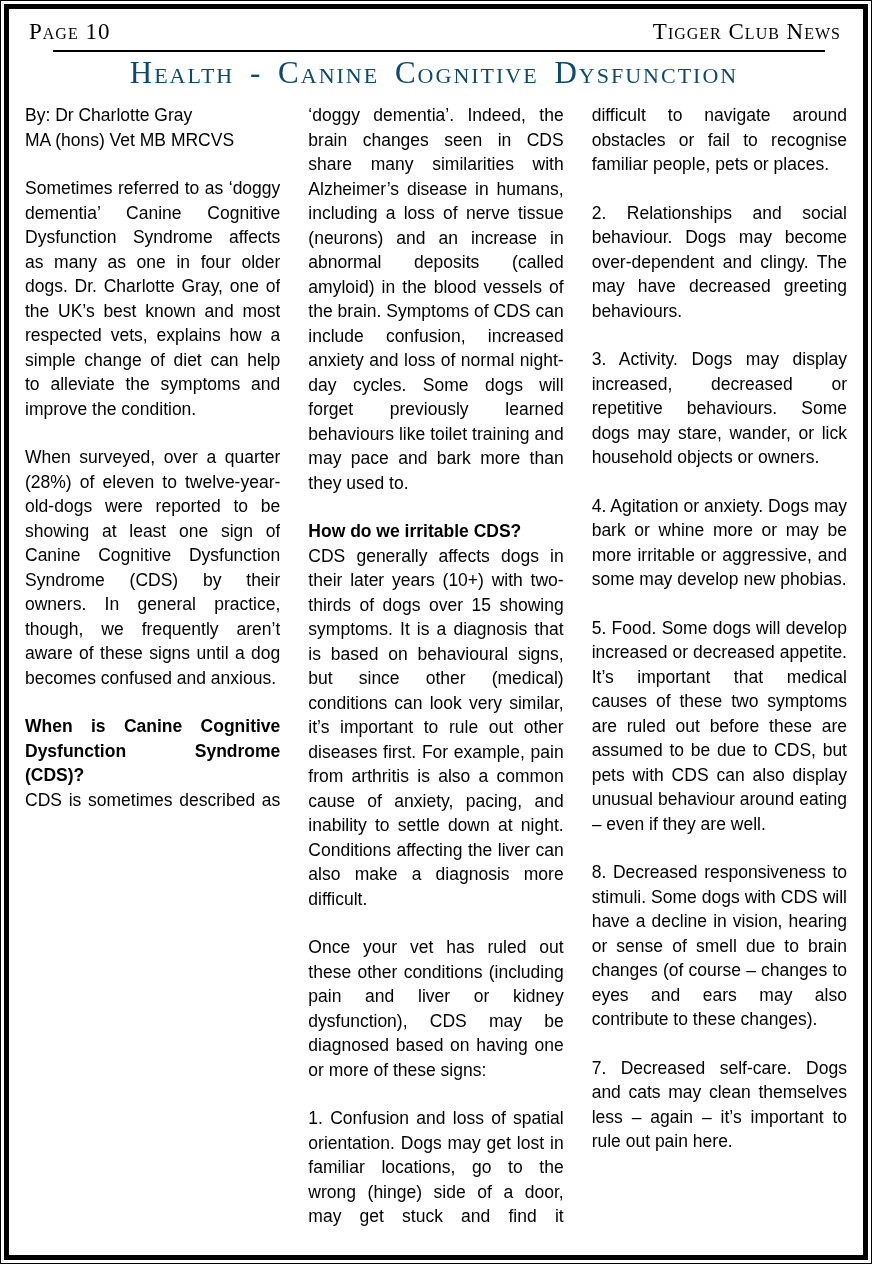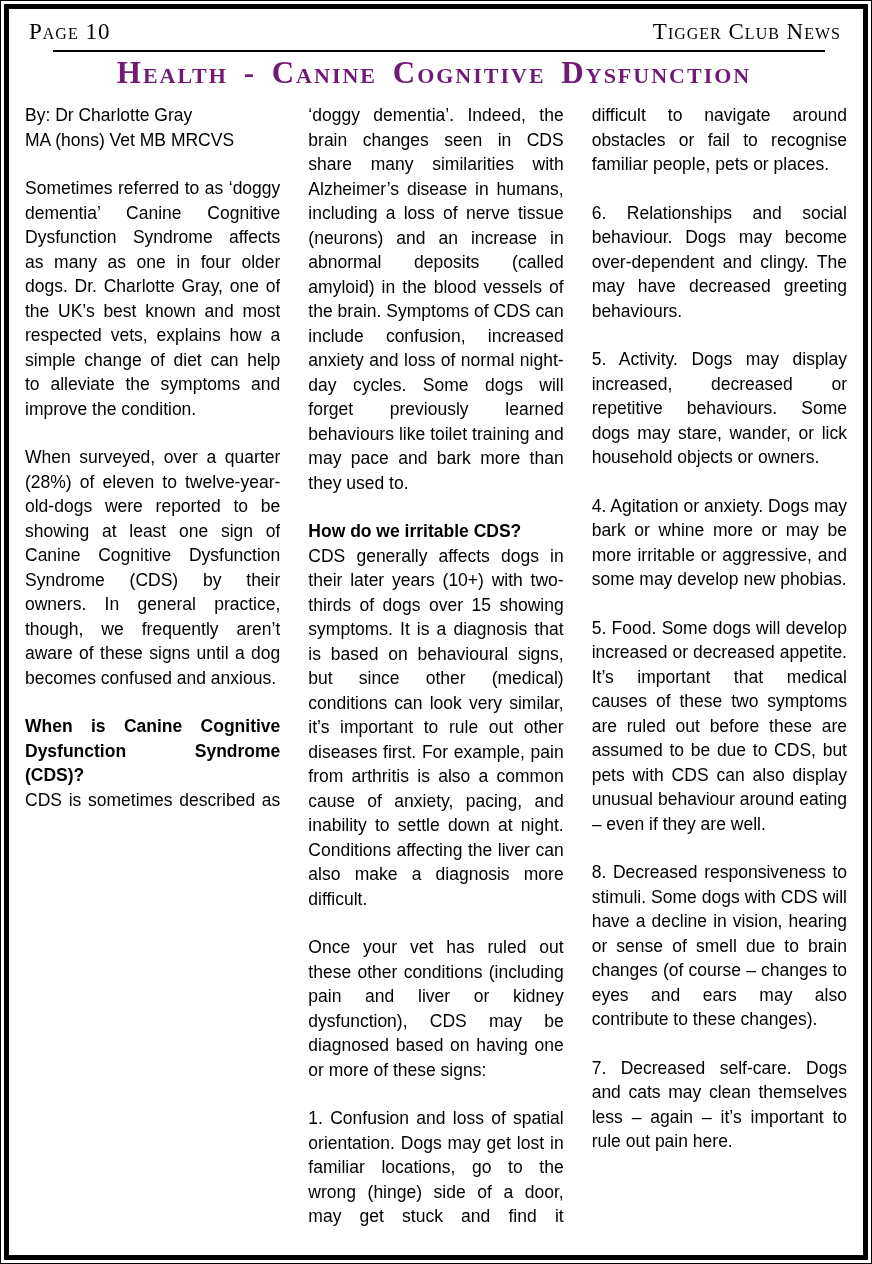--- a/index.html
+++ b/index.html
@@ -40,26 +40,26 @@
     color: #000;
   }
   .header-rule {
     border: none;
     border-top: 2px solid #000;
     margin: 5px 26px 3px 36px;
   }
   .headline {
     font-family: "Liberation Serif", "DejaVu Serif", serif;
     font-variant: small-caps;
-    font-weight: bold;
+    font-weight: normal;
     font-size: 31px;
     letter-spacing: 2px;
     word-spacing: 6px;
     text-align: center;
-    color: #701a75;
+    color: #0c4a6e;
     margin: 1px 0 10px 0;
   }
   .columns {
     flex: 1;
     display: grid;
     grid-template-columns: 1fr 1fr 1fr;
     column-gap: 28px;
     padding: 2px 4px 0 8px;
     overflow: hidden;
   }
@@ -114,22 +114,22 @@
         </div>
       <div class="col">
           <p class="body">‘doggy dementia’. Indeed, the brain changes seen in CDS share many similarities with Alzheimer’s disease in humans, including a loss of nerve tissue (neurons) and an increase in abnormal deposits (called amyloid) in the blood vessels of the brain. Symptoms of CDS can include confusion, increased anxiety and loss of normal night-day cycles. Some dogs will forget previously learned behaviours like toilet training and may pace and bark more than they used to.</p>
           <p class="heading">How do we irritable CDS?</p>
           <p class="body">CDS generally affects dogs in their later years (10+) with two-thirds of dogs over 15 showing symptoms. It is a diagnosis that is based on behavioural signs, but since other (medical) conditions can look very similar, it’s important to rule out other diseases first. For example, pain from arthritis is also a common cause of anxiety, pacing, and inability to settle down at night. Conditions affecting the liver can also make a diagnosis more difficult.</p>
           <p class="body">Once your vet has ruled out these other conditions (including pain and liver or kidney dysfunction), CDS may be diagnosed based on having one or more of these signs:</p>
           <p class="body cont">1. Confusion and loss of spatial orientation. Dogs may get lost in familiar locations, go to the wrong (hinge) side of a door, may get stuck and find it</p>
         </div>
       <div class="col">
           <p class="body">difficult to navigate around obstacles or fail to recognise familiar people, pets or places.</p>
-          <p class="body">6. Relationships and social behaviour. Dogs may become over-dependent and clingy. The may have decreased greeting behaviours.</p>
-          <p class="body">5. Activity. Dogs may display increased, decreased or repetitive behaviours. Some dogs may stare, wander, or lick household objects or owners.</p>
+          <p class="body">2. Relationships and social behaviour. Dogs may become over-dependent and clingy. The may have decreased greeting behaviours.</p>
+          <p class="body">3. Activity. Dogs may display increased, decreased or repetitive behaviours. Some dogs may stare, wander, or lick household objects or owners.</p>
           <p class="body">4. Agitation or anxiety. Dogs may bark or whine more or may be more irritable or aggressive, and some may develop new phobias.</p>
           <p class="body">5. Food. Some dogs will develop increased or decreased appetite. It’s important that medical causes of these two symptoms are ruled out before these are assumed to be due to CDS, but pets with CDS can also display unusual behaviour around eating – even if they are well.</p>
           <p class="body">8. Decreased responsiveness to stimuli. Some dogs with CDS will have a decline in vision, hearing or sense of smell due to brain changes (of course – changes to eyes and ears may also contribute to these changes).</p>
           <p class="body">7. Decreased self-care. Dogs and cats may clean themselves less – again – it’s important to rule out pain here.</p>
         </div>
     </main>
 
   </div>
 </div>
 

